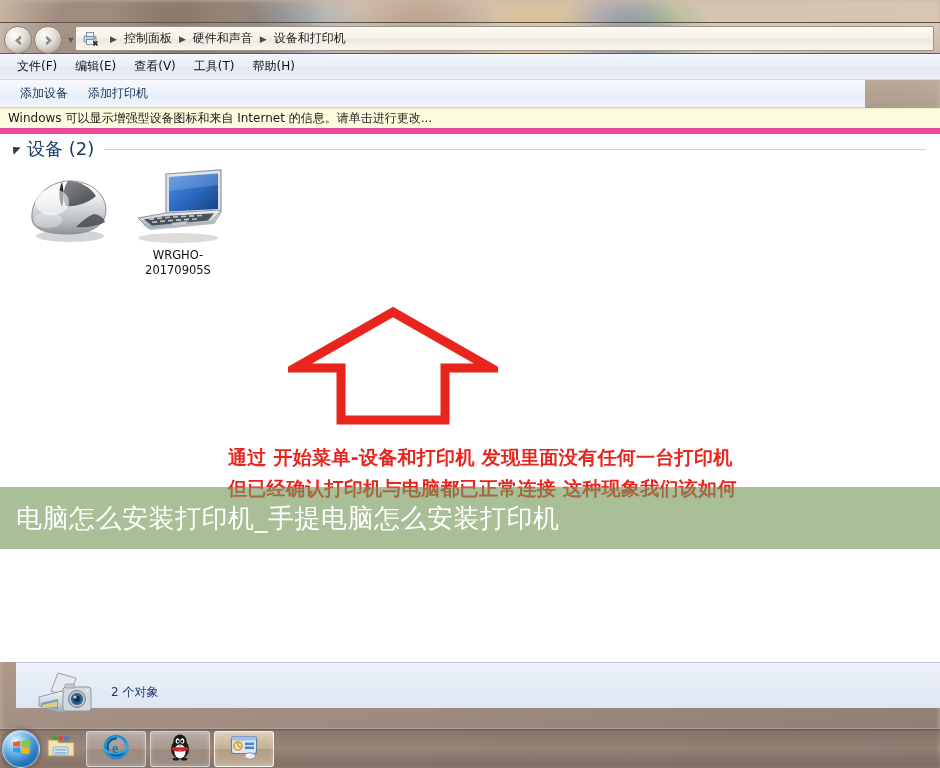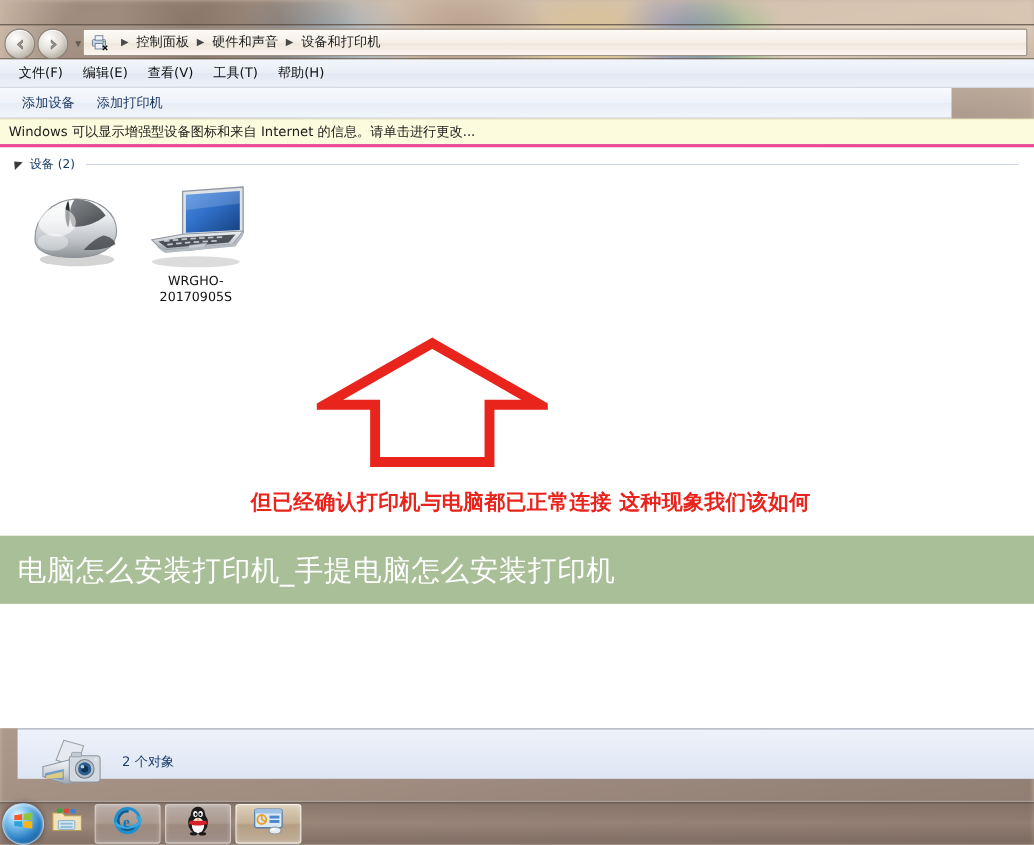--- a/index.html
+++ b/index.html
@@ -82,21 +82,21 @@
     border-bottom:1px solid #cfd6e4;box-sizing:border-box;
     display:flex;align-items:center;padding-left:10px;
   }
   .tbitem{
     font-size:12px;color:#16325c;padding:4px 10px;white-space:nowrap;cursor:default;
     font-family:"DejaVu Sans","Liberation Sans",sans-serif;
   }
 
   .infobar{
     position:absolute;left:0;top:86px;width:940px;height:26px;
-    background:#fcfbdd;border-top:1px solid #efeec6;border-bottom:3px solid #ec4899;
+    background:#fcfbdd;border-top:1px solid #efeec6;border-bottom:6px solid #ec4899;
     box-sizing:border-box;display:flex;align-items:center;padding-left:8px;
   }
   .infotext{
     font-size:12px;color:#1a1a1a;white-space:nowrap;
     font-family:"DejaVu Sans","Liberation Sans",sans-serif;
   }
 
   .content{
     position:absolute;left:0;top:112px;width:940px;height:528px;
     background:#ffffff;overflow:hidden;
@@ -104,21 +104,21 @@
 
   .grouphdr{
     position:absolute;left:0;top:0;width:940px;height:30px;
     display:flex;align-items:center;padding-left:10px;box-sizing:border-box;
   }
   .gtri{
     width:0;height:0;border-left:5px solid transparent;border-right:5px solid transparent;
     border-bottom:6px solid #3a3a3a;transform:rotate(-45deg);margin-right:7px;
   }
   .gtitle{
-    font-size:11px;color:#1b3a6b;white-space:nowrap;margin-right:10px;
+    font-size:18px;color:#1b3a6b;white-space:nowrap;margin-right:10px;
     font-family:"DejaVu Sans","Liberation Sans",sans-serif;
   }
   .gline{flex:1;height:1px;background:#cfd6e0;margin-right:14px;}
 
   .iconrow{position:absolute;left:0;top:30px;width:940px;height:130px;}
   .deviceitem{
     position:absolute;width:112px;text-align:center;cursor:default;
   }
   .devimg{height:78px;display:flex;align-items:flex-end;justify-content:center;}
   .devlabel{
@@ -340,20 +340,21 @@
 
       </div>
 
       <div class="redarrow">
         <svg width="210" height="122" viewBox="0 0 210 122">
           <path d="M105 6 L203 62 L157 62 L157 114 L53 114 L53 62 L7 62 Z" fill="none" stroke="#e8241d" stroke-width="9" stroke-linejoin="miter"></path>
         </svg>
       </div>
 
       <div class="annot">
+        <div>通过 开始菜单-设备和打印机 发现里面没有任何一台打印机</div>
         <div>但已经确认打印机与电脑都已正常连接  这种现象我们该如何</div>
       </div>
 
       <div class="titleband">
         <h1>电脑怎么安装打印机_手提电脑怎么安装打印机</h1>
       </div>
 
     </div>
 
     <div class="detailpane">

